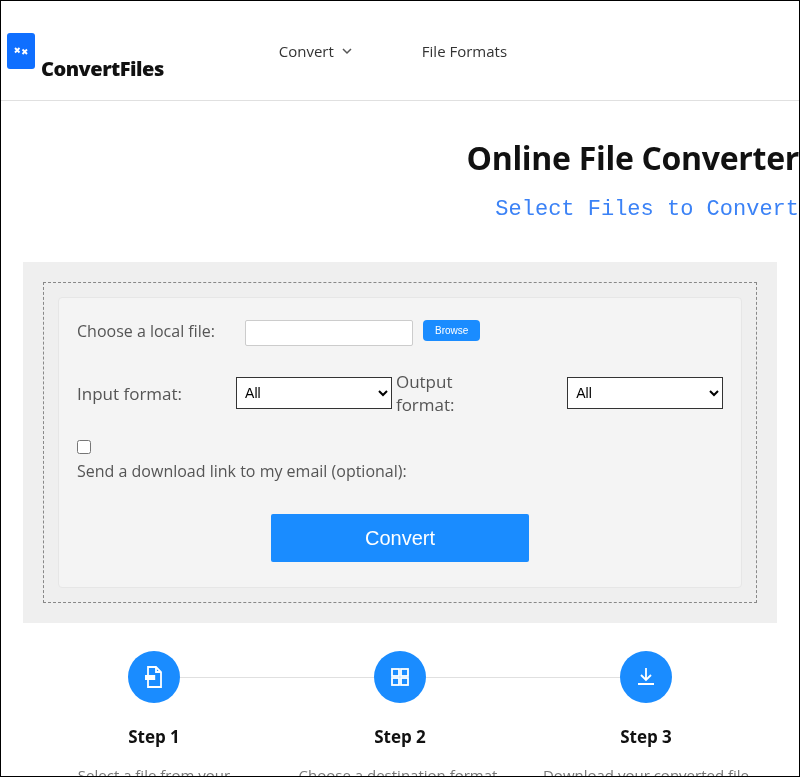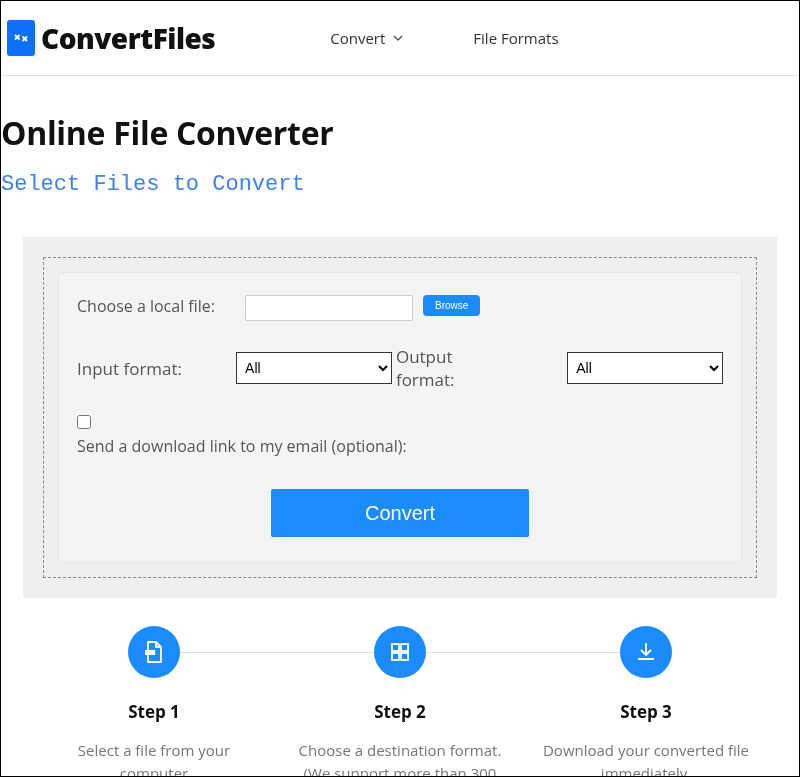--- a/index.html
+++ b/index.html
@@ -3,27 +3,27 @@
   <meta charset="utf-8">
   <style>
     * { margin: 0; padding: 0; box-sizing: border-box; }
     body { font-family: 'Open Sans', 'Segoe UI', Arial, sans-serif; color: #333; background: #fff; border: 1px solid #000; width: 800px; height: 777px; overflow: hidden; }
     
     
     .header { display: flex; align-items: center; padding: 18px 10px 18px 6px; border-bottom: 1px solid #e0e0e0; }
     .logo-wrap { display: flex; align-items: center; gap: 6px; }
     .logo-icon { width: 28px; height: 36px; background: #0f6fff; border-radius: 3px; position: relative; display: flex; align-items: center; justify-content: center; }
     .logo-icon svg { width: 18px; height: 18px; }
-    .logo-text { font-size: 28px; font-weight: 800; color: #111; letter-spacing: -0.5px; }
+    .logo-text { font-size: 20px; font-weight: 800; color: #111; letter-spacing: -0.5px; margin-top: 36px; }
     .nav { display: flex; gap: 70px; margin-left: 115px; }
     .nav-item { font-size: 15px; color: #333; display: flex; align-items: center; gap: 8px; cursor: pointer; }
     .chev { width: 10px; height: 10px; }
     
     
-    .hero { text-align: left; padding: 35px 0 25px; }
+    .hero { text-align: right; padding: 35px 0 25px; }
     .hero h1 { font-size: 32px; font-weight: 700; color: #111; letter-spacing: -0.3px; }
     .hero h2 { font-size: 22px; font-weight: 400; color: #3b82f6; margin-top: 18px; font-family: Liberation Mono, monospace; }
     
     
     .panel { margin: 15px 22px 0; background: #efefef; padding: 20px; }
     .panel-inner { border: 1px dashed #888; padding: 14px; }
     .form-box { background: #f4f4f4; border: 1px solid #e6e6e6; border-radius: 4px; padding: 22px 18px 25px; }
     
     .row { display: flex; align-items: flex-start; margin-bottom: 24px; }
     .row1 .lbl { width: 168px; font-size: 16px; color: #555; }

